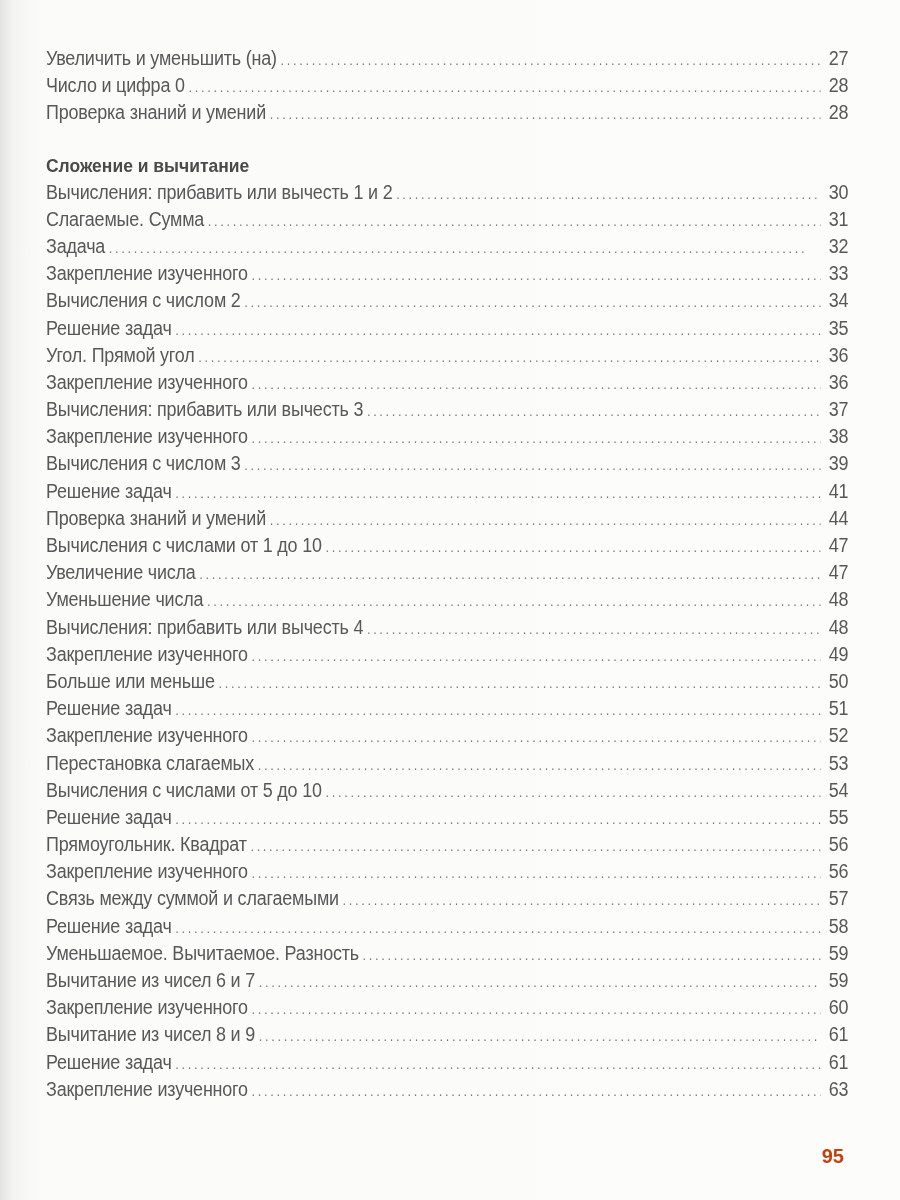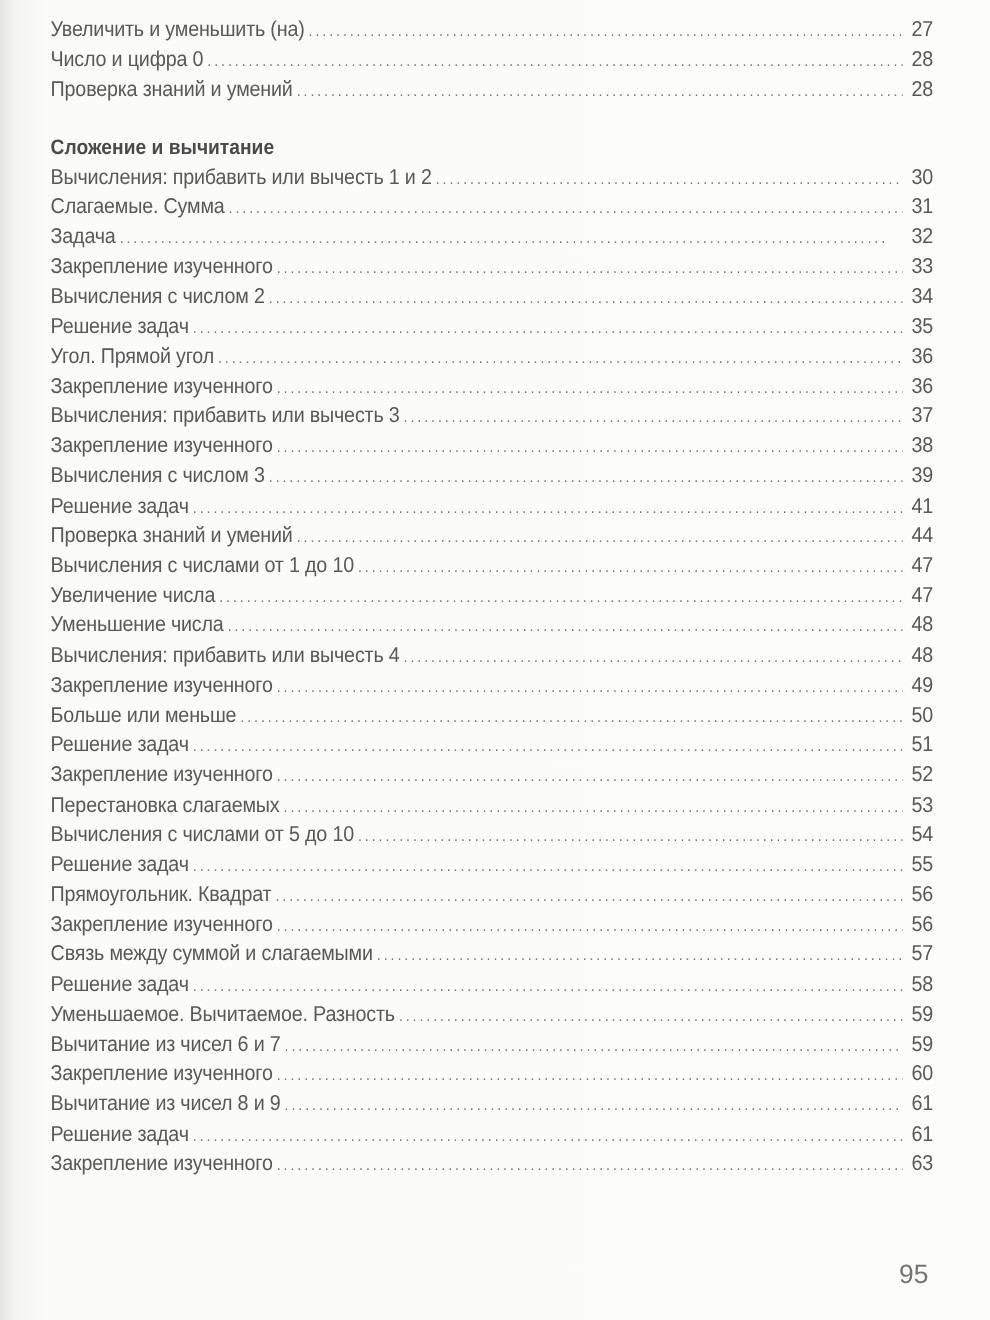--- a/index.html
+++ b/index.html
@@ -11,21 +11,21 @@
       height: 1200px;
       background: linear-gradient(to right, #e4e4e2 0px, #f4f4f2 14px, #fbfbfa 40px, #fcfcfb 100%);
       font-family: "Liberation Sans", sans-serif;
       color: #585858;
       position: relative;
       overflow: hidden;
     }
     .page {
       position: absolute;
       left: 46px;
-      top: 16px;
+      top: 47px;
       width: 802px;
     }
     .toc-row {
       display: flex;
       align-items: baseline;
       height: 27.2px;
       font-size: 19.5px;
       letter-spacing: -0.2px;
       transform: scaleX(0.92);
       transform-origin: left center;
@@ -60,23 +60,23 @@
       margin-top: 22px;
       height: 30px;
       line-height: 30px;
       transform: scaleX(0.92);
       transform-origin: left center;
     }
     .page-number {
       position: absolute;
       right: 56px;
       top: 1145px;
-      font-weight: normal;
-      font-size: 24px;
-      color: #737373;
+      font-weight: bold;
+      font-size: 20px;
+      color: #c2410c;
     }
   </style>
 </head>
 <body>
 
 <div class="page">
   <div id="before-list">
       <div class="toc-row">
         <span class="toc-title">Увеличить и уменьшить (на)</span>
         <span class="toc-dots"></span>

